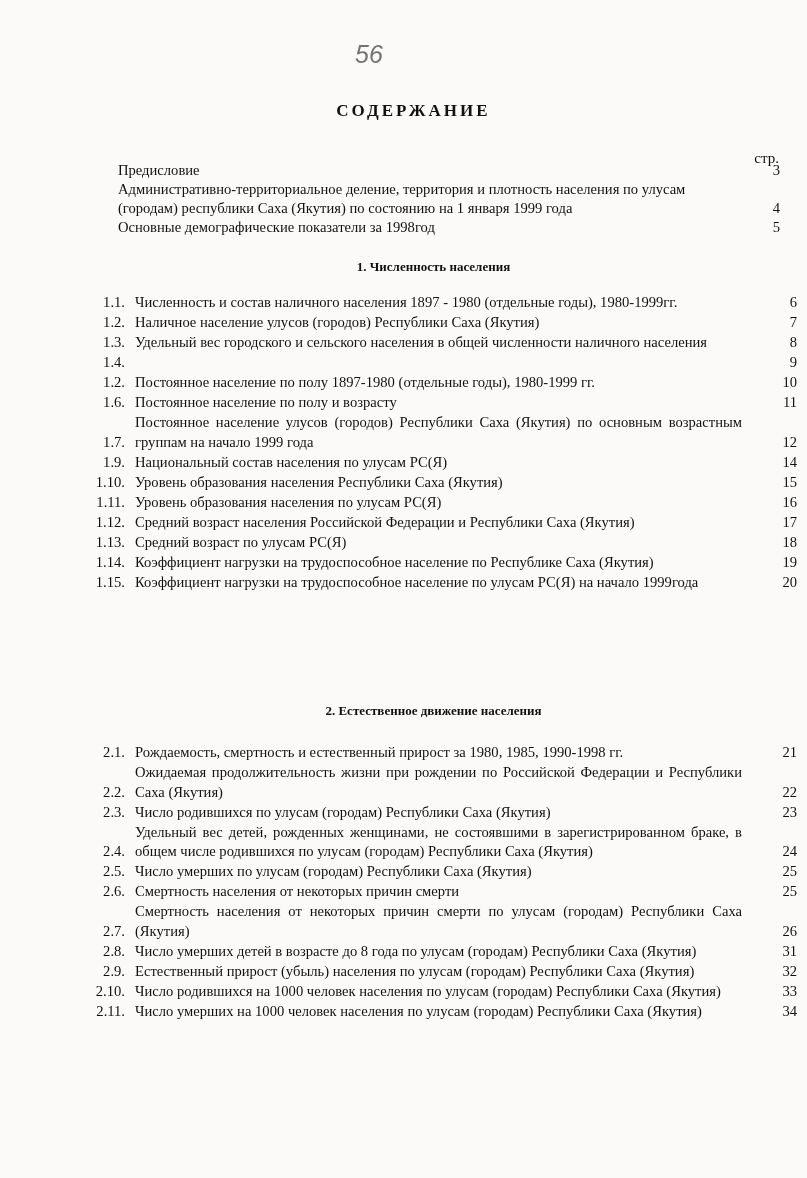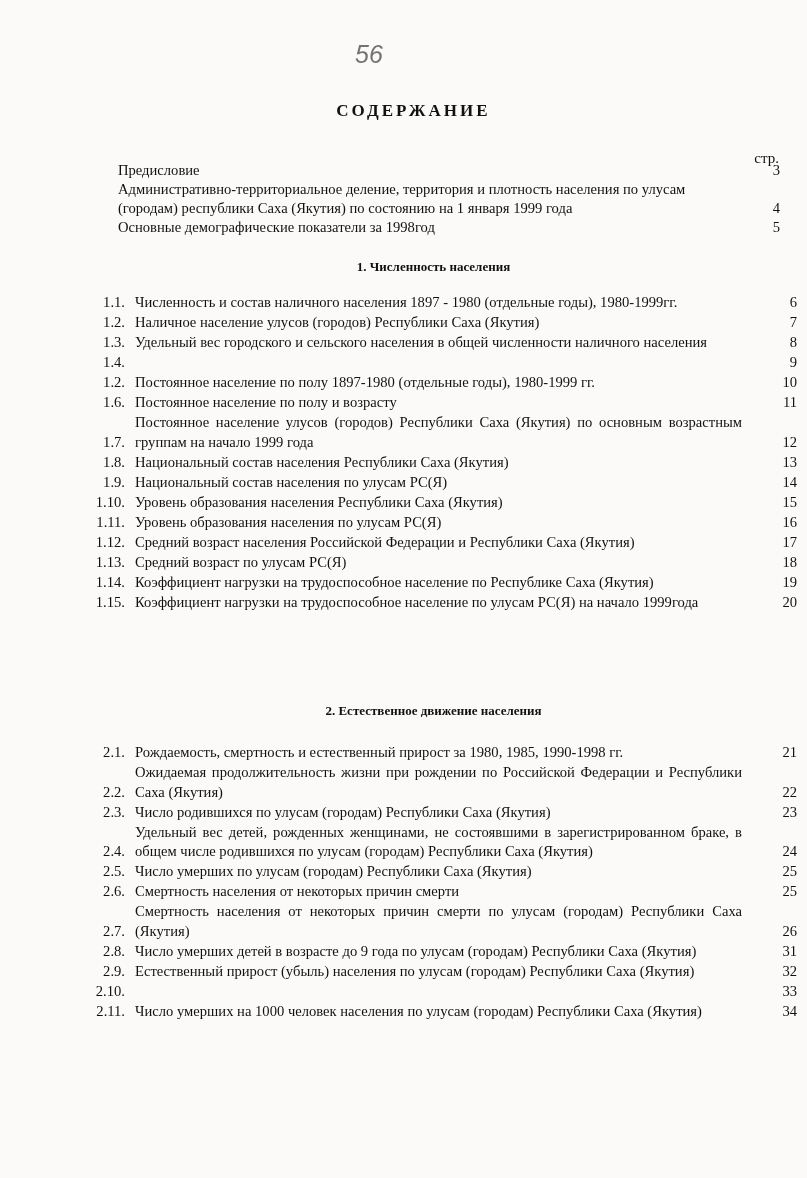--- a/index.html
+++ b/index.html
@@ -96,25 +96,20 @@
       <span class="num">1.6.</span>
       <span class="etext">Постоянное население по полу и возрасту</span>
       <span class="epg">11</span>
     </div>
     <div class="entry">
       <span class="num">1.7.</span>
       <span class="etext">Постоянное население улусов (городов) Республики Саха (Якутия) по основным возрастным группам на начало 1999 года</span>
       <span class="epg">12</span>
     </div>
     <div class="entry">
-      <span class="num">1.8.</span>
-      <span class="etext">Национальный состав населения Республики Саха (Якутия)</span>
-      <span class="epg">13</span>
-    </div>
-    <div class="entry">
       <span class="num">1.9.</span>
       <span class="etext">Национальный состав населения по улусам РС(Я)</span>
       <span class="epg">14</span>
     </div>
     <div class="entry">
       <span class="num">1.10.</span>
       <span class="etext">Уровень образования населения Республики Саха (Якутия)</span>
       <span class="epg">15</span>
     </div>
     <div class="entry">
@@ -176,30 +171,31 @@
       <span class="etext">Смертность населения от некоторых причин смерти</span>
       <span class="epg">25</span>
     </div>
     <div class="entry">
       <span class="num">2.7.</span>
       <span class="etext">Смертность населения от некоторых причин смерти по улусам (городам) Республики Саха (Якутия)</span>
       <span class="epg">26</span>
     </div>
     <div class="entry">
       <span class="num">2.8.</span>
-      <span class="etext">Число умерших детей в возрасте до 9 года по улусам (городам) Республики Саха (Якутия)</span>
+      <span class="etext">Число умерших детей в возрасте до 8 года по улусам (городам) Республики Саха (Якутия)</span>
       <span class="epg">31</span>
     </div>
     <div class="entry">
       <span class="num">2.9.</span>
       <span class="etext">Естественный прирост (убыль) населения по улусам (городам) Республики Саха (Якутия)</span>
       <span class="epg">32</span>
     </div>
     <div class="entry">
       <span class="num">2.10.</span>
+      <span class="etext">Число родившихся на 1000 человек населения по улусам (городам) Республики Саха (Якутия)</span>
       <span class="epg">33</span>
     </div>
     <div class="entry">
       <span class="num">2.11.</span>
       <span class="etext">Число умерших на 1000 человек населения по улусам (городам) Республики Саха (Якутия)</span>
       <span class="epg">34</span>
     </div>
   </div>
 
 </body></html>

